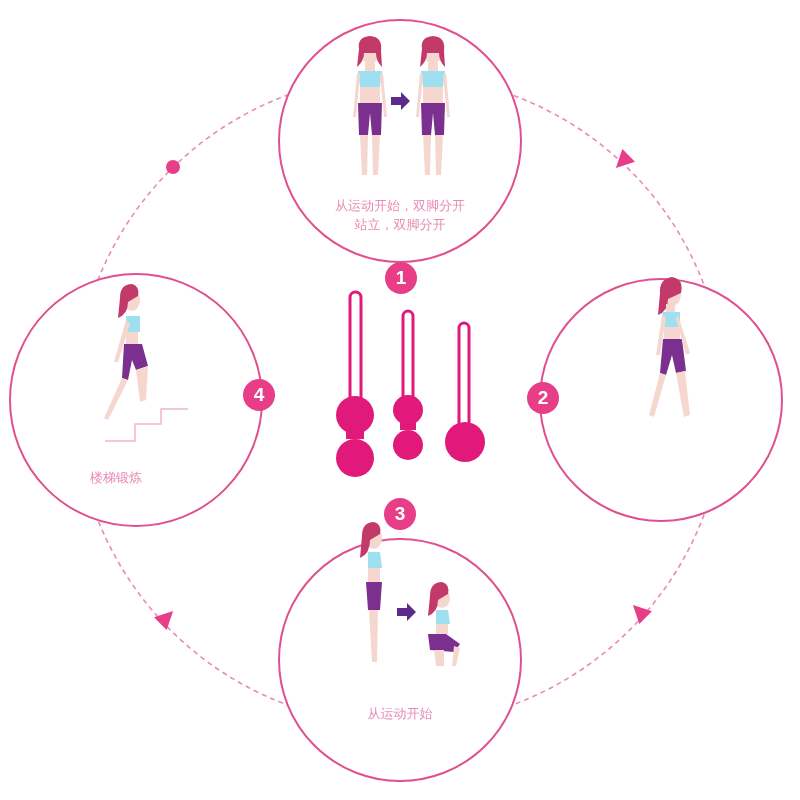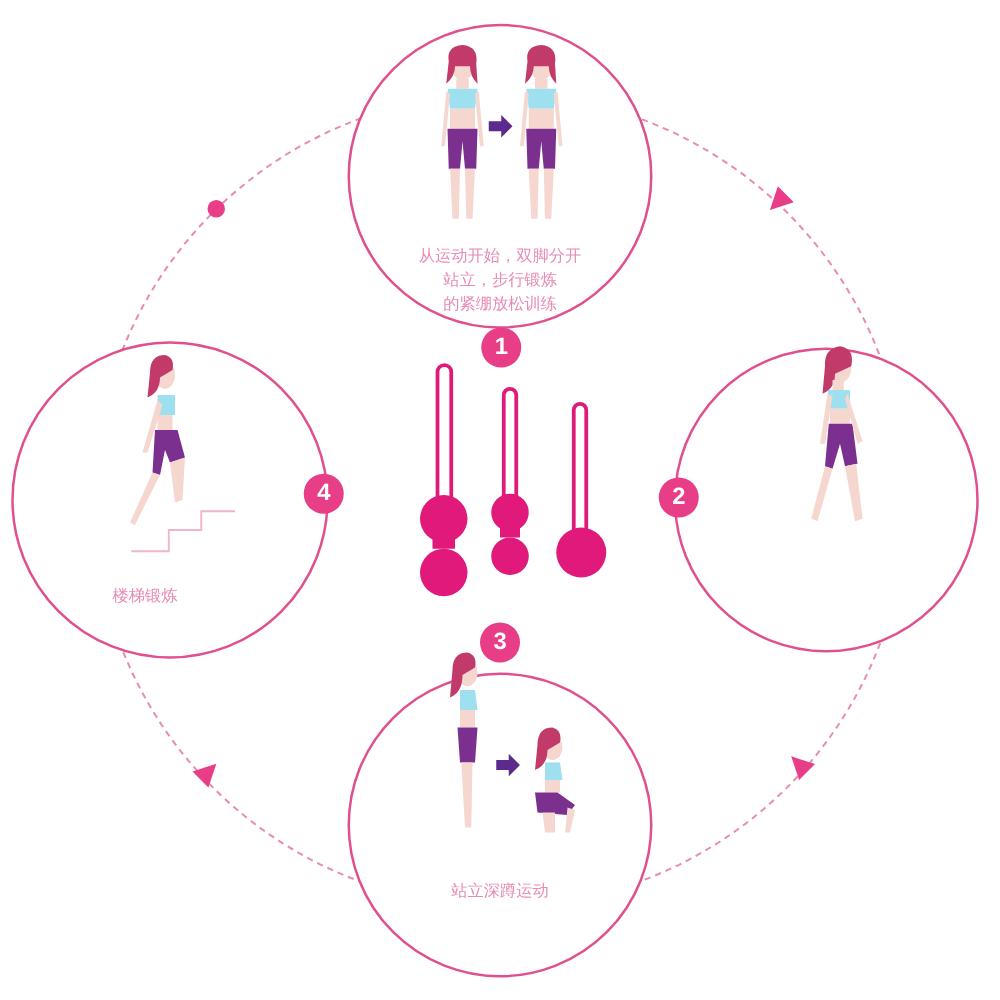--- a/index.html
+++ b/index.html
@@ -140,25 +140,24 @@
     <g>
       <rect x="459" y="323" width="10" height="105" rx="5" fill="none" stroke="#e0197a" stroke-width="3"></rect>
       <circle cx="465" cy="442" r="20"></circle>
     </g>
   </g>
 </svg>
 
   
   <div class="caption" style="left:300px; top:196px; width:200px;">
     <div>从运动开始，双脚分开</div>
-    <div>站立，步行锻炼</div>
-    <div>的紧绷放松训练</div>
+    <div>站立，双脚分开</div>
   </div>
   <div class="caption" style="left:320px; top:704px; width:160px;">
-    <div>站立深蹲运动</div>
+    <div>从运动开始</div>
   </div>
   <div class="caption" style="left:56px; top:468px; width:120px;">
     <div>楼梯锻炼</div>
   </div>
 
   
   <div class="badge" style="left:385px; top:262px;">1</div>
   <div class="badge" style="left:527px; top:382px;">2</div>
   <div class="badge" style="left:384px; top:498px;">3</div>
   <div class="badge" style="left:243px; top:379px;">4</div>

